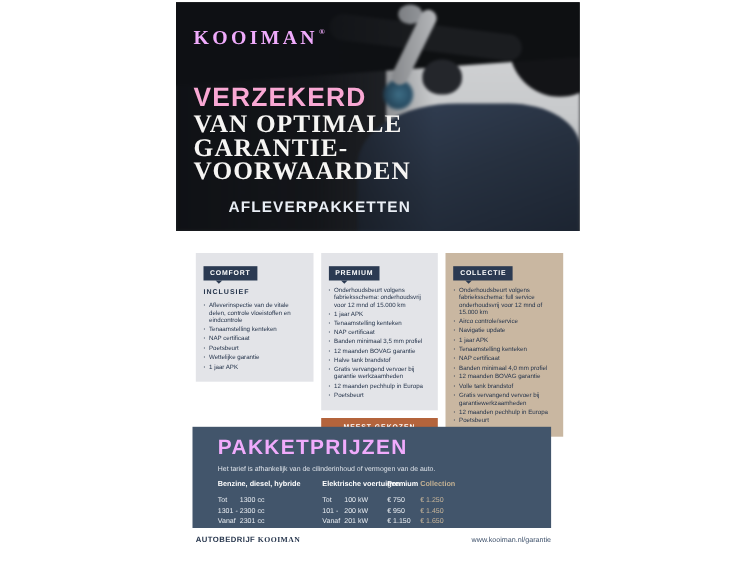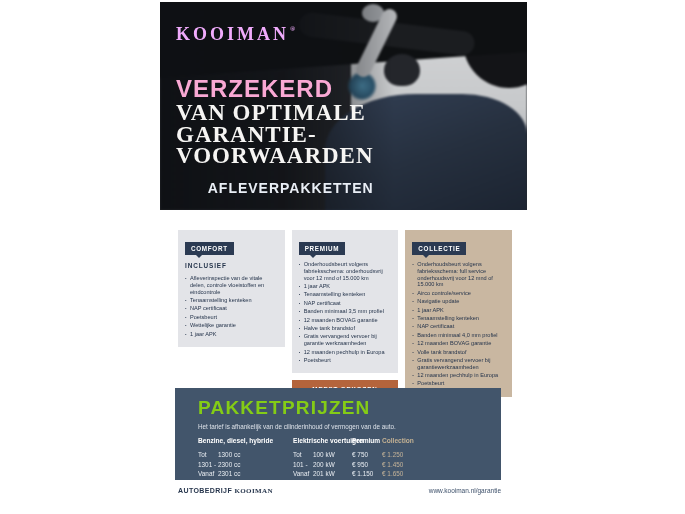--- a/index.html
+++ b/index.html
@@ -46,21 +46,21 @@
       border-left:3px solid transparent; border-right:3px solid transparent; border-top:3px solid #2b3a52; }
   .inclusief { margin-top:7px; font-size:6.4px; font-weight:bold; letter-spacing:0.9px; color:#26354c; }
   .pkg-list { list-style:none; margin-top:6px; }
   .pkg-list li { position:relative; font-size:5.6px; line-height:6.8px; color:#26354c; padding-left:5px; margin-bottom:1.6px; }
   .pkg-list li::before { content:"·"; position:absolute; left:0; top:0; font-weight:bold; color:#26354c; }
   .cta { width:100%; height:16px; background:#b4643c; color:#ffffff; display:flex; align-items:center; justify-content:center;
       font-size:6.2px; font-weight:bold; letter-spacing:0.9px; cursor:pointer; }
 
   
   .pricing { position:absolute; left:15px; top:386px; width:326px; height:92px; background:#42556b; padding:9px 16px 0 23px; }
-  .p-title { font-size:19px; font-weight:bold; letter-spacing:1.2px; color:#84cc16; }
+  .p-title { font-size:19px; font-weight:bold; letter-spacing:1.2px; color:#f0abfc; }
   .p-sub { margin-top:4px; font-size:6.3px; color:#dde2e9; }
   .p-table { margin-top:7px; }
   .p-row { display:grid; grid-template-columns:95px 59px 30px 1fr; margin-bottom:2.6px; }
   .p-row > div { font-size:6.4px; color:#e9edf2; white-space:nowrap; }
   .p-head { margin-bottom:7px; }
   .p-head > div { font-weight:bold; font-size:6.6px; color:#ffffff; }
   .p-head > .tan-text { color:#c3b193; }
   .pre { display:inline-block; width:20px; }
   .tan-val { color:#c6b499 !important; }
 

